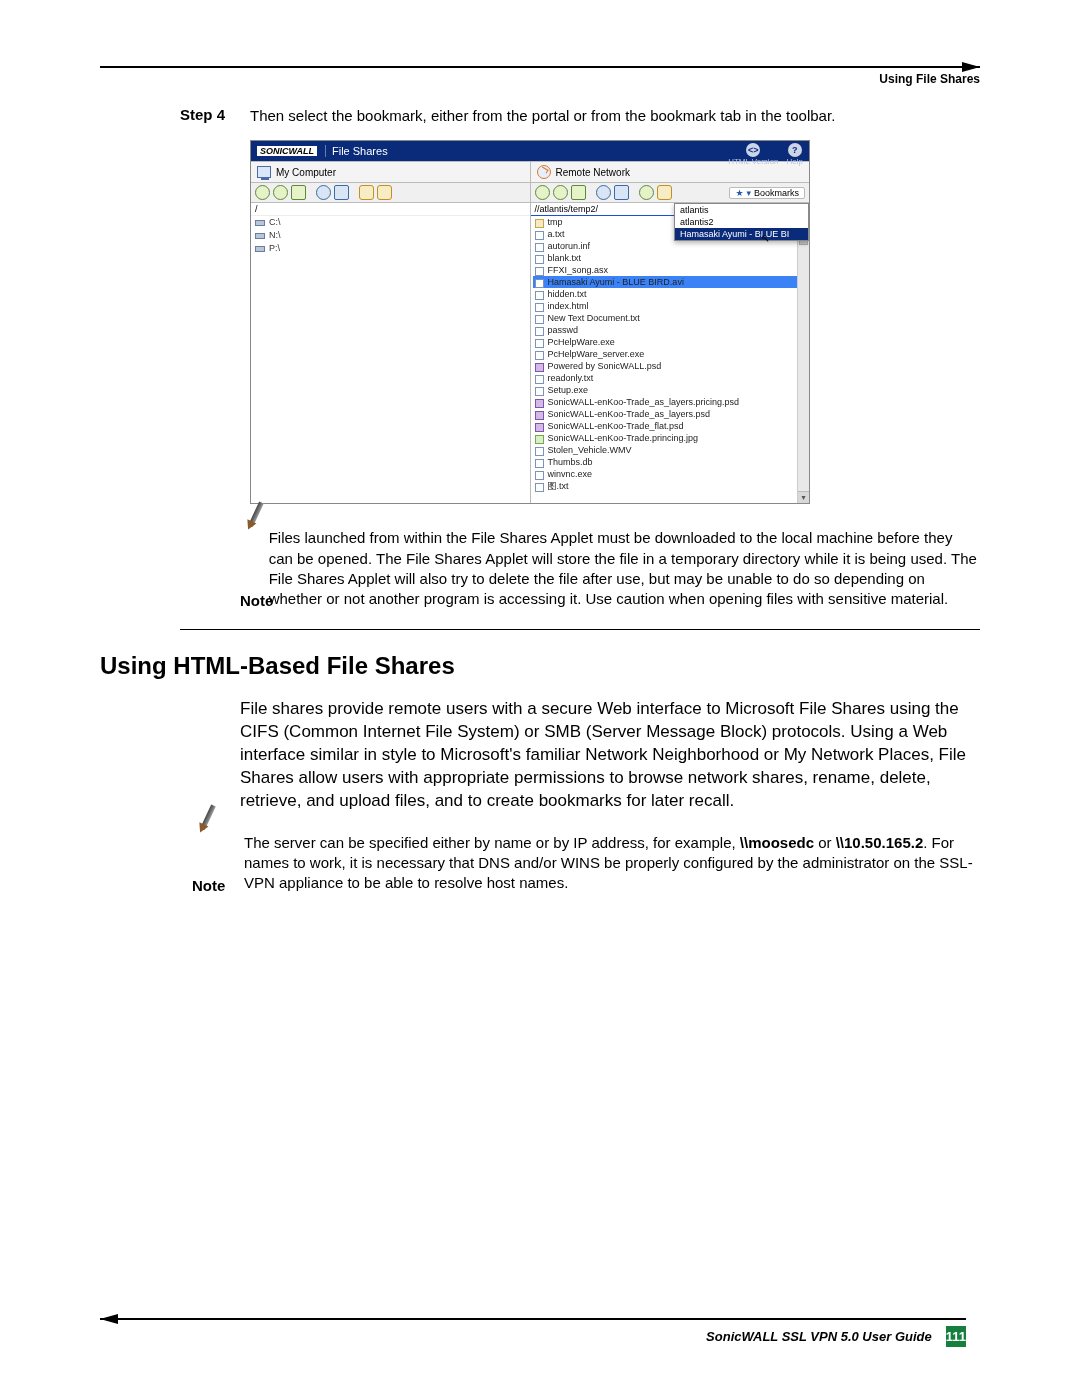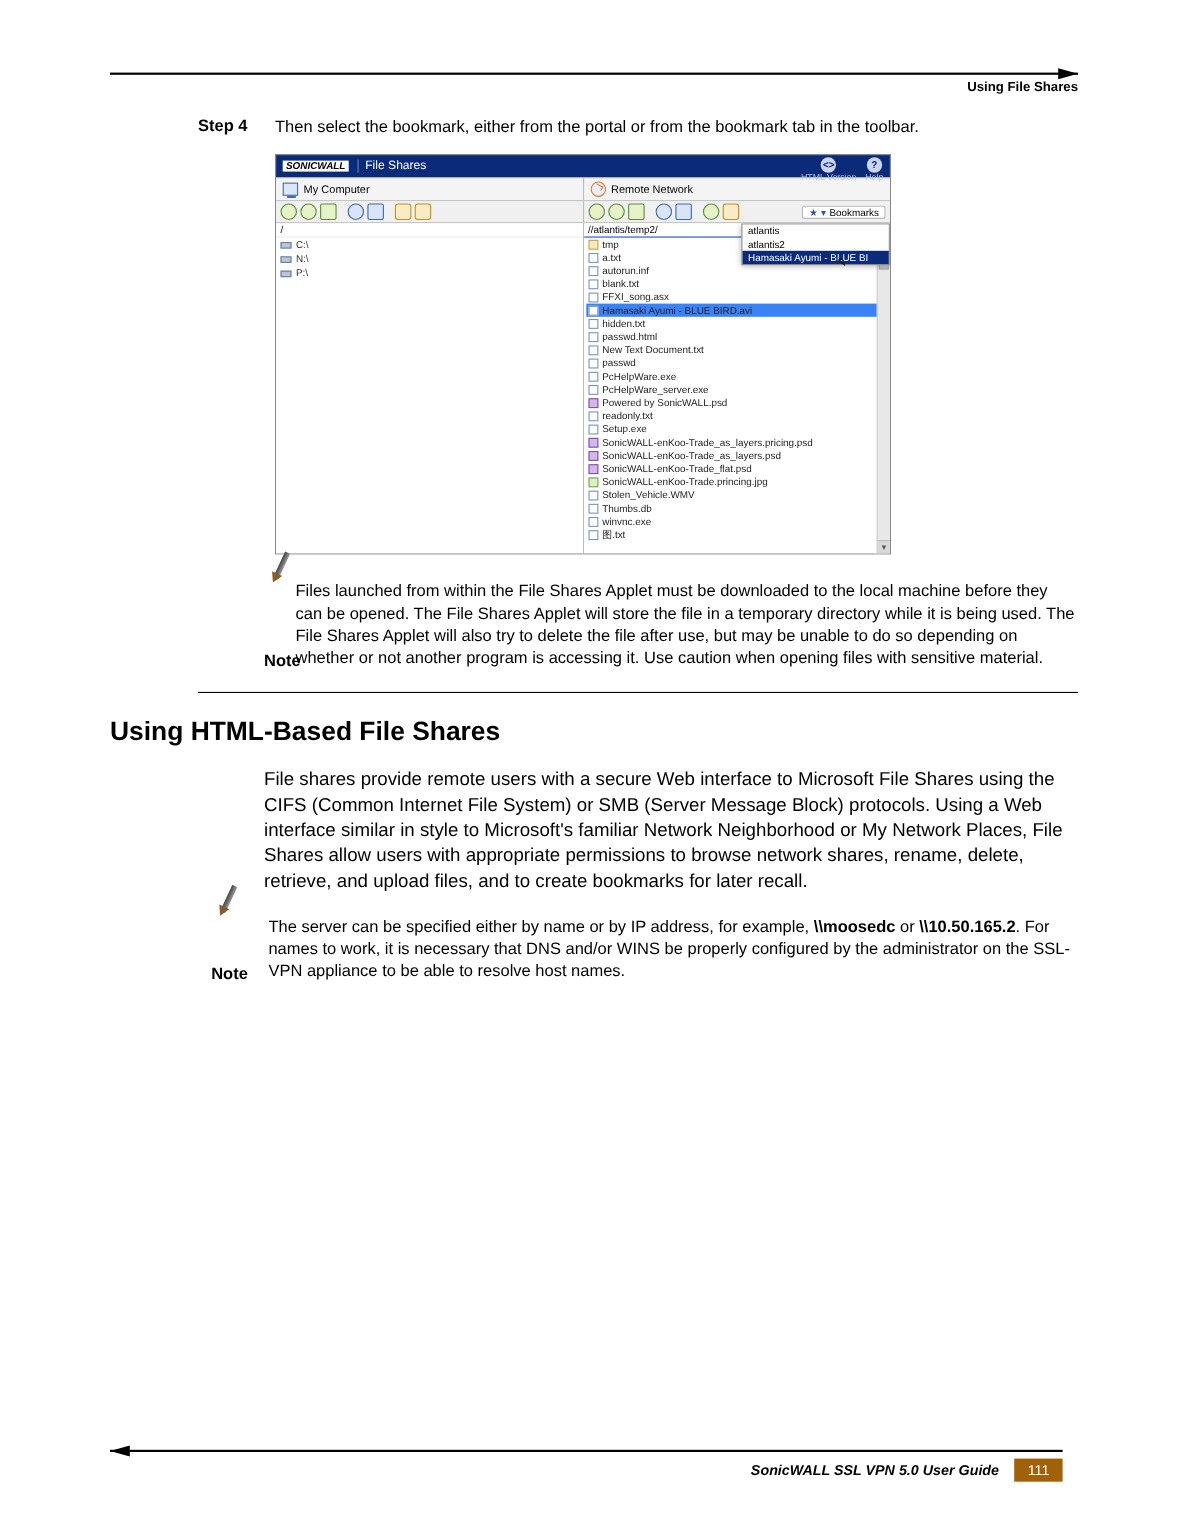--- a/index.html
+++ b/index.html
@@ -159,21 +159,21 @@
     overflow:hidden;
     font-size:9px;
     position:relative;
   }
   .pane-l { border-right:1px solid #bbb; }
   .pane-l .slash { padding:1px 4px; border-bottom:1px solid #eee;}
   .drv-row { display:flex;align-items:center;gap:4px;padding:0 4px;line-height:13px;color:#333;}
   .drv-ico{width:10px;height:6px;background:#b8c6da;border:1px solid #6a7da0;display:inline-block;}
   .pane-r .path{padding:1px 4px;border-bottom:1px solid #1d4ed8;}
   .flist{padding:0 2px;}
-  .frow{display:flex;align-items:center;gap:4px;line-height:12px;color:#222;padding-left:2px;}
+  .frow{display:flex;align-items:flex-end;gap:4px;line-height:12px;color:#222;padding-left:2px;}
   .fico{width:9px;height:9px;border:1px solid #7a93b6;background:#fff;display:inline-block;}
   .fico.f{background:#f5e9c8;border-color:#c5a846;}
   .fico.p{background:#d4b8e8;border-color:#7a56a8;}
   .fico.i{background:#d8efc8;border-color:#74a84c;}
   .frow.sel{background:#3b82f6;}
   .bm-pop{
     position:absolute;
     right:0; top:0;
     width:135px;
     background:#fff;
@@ -262,21 +262,21 @@
   .footer-rule::before{
     content:"";position:absolute;left:0;top:-4px;
     border-right:18px solid #000;border-top:5px solid transparent;border-bottom:5px solid transparent;
   }
   .footer-line{
     display:flex;justify-content:flex-end;align-items:center;gap:14px;
     font-size:13px;
   }
   .footer-line .guide{font-style:italic;font-weight:bold;}
   .pagenum{
-    background:#a16207;color:#fff;font-weight:normal;padding:3px 12px;
+    background:#15803d;color:#fff;font-weight:bold;padding:3px 0;
   }
 </style>
 </head>
 <body>
 
 <div class="page">
 
   <div class="top-rule"></div>
   <div class="header-label">Using File Shares</div>
 
@@ -384,21 +384,21 @@
             <div class="frow sel">
               <span class="fico"></span>
               <span>Hamasaki Ayumi - BLUE BIRD.avi</span>
             </div>
             <div class="frow">
               <span class="fico"></span>
               <span>hidden.txt</span>
             </div>
             <div class="frow">
               <span class="fico"></span>
-              <span>passwd.html</span>
+              <span>index.html</span>
             </div>
             <div class="frow">
               <span class="fico"></span>
               <span>New Text Document.txt</span>
             </div>
             <div class="frow">
               <span class="fico"></span>
               <span>passwd</span>
             </div>
             <div class="frow">

